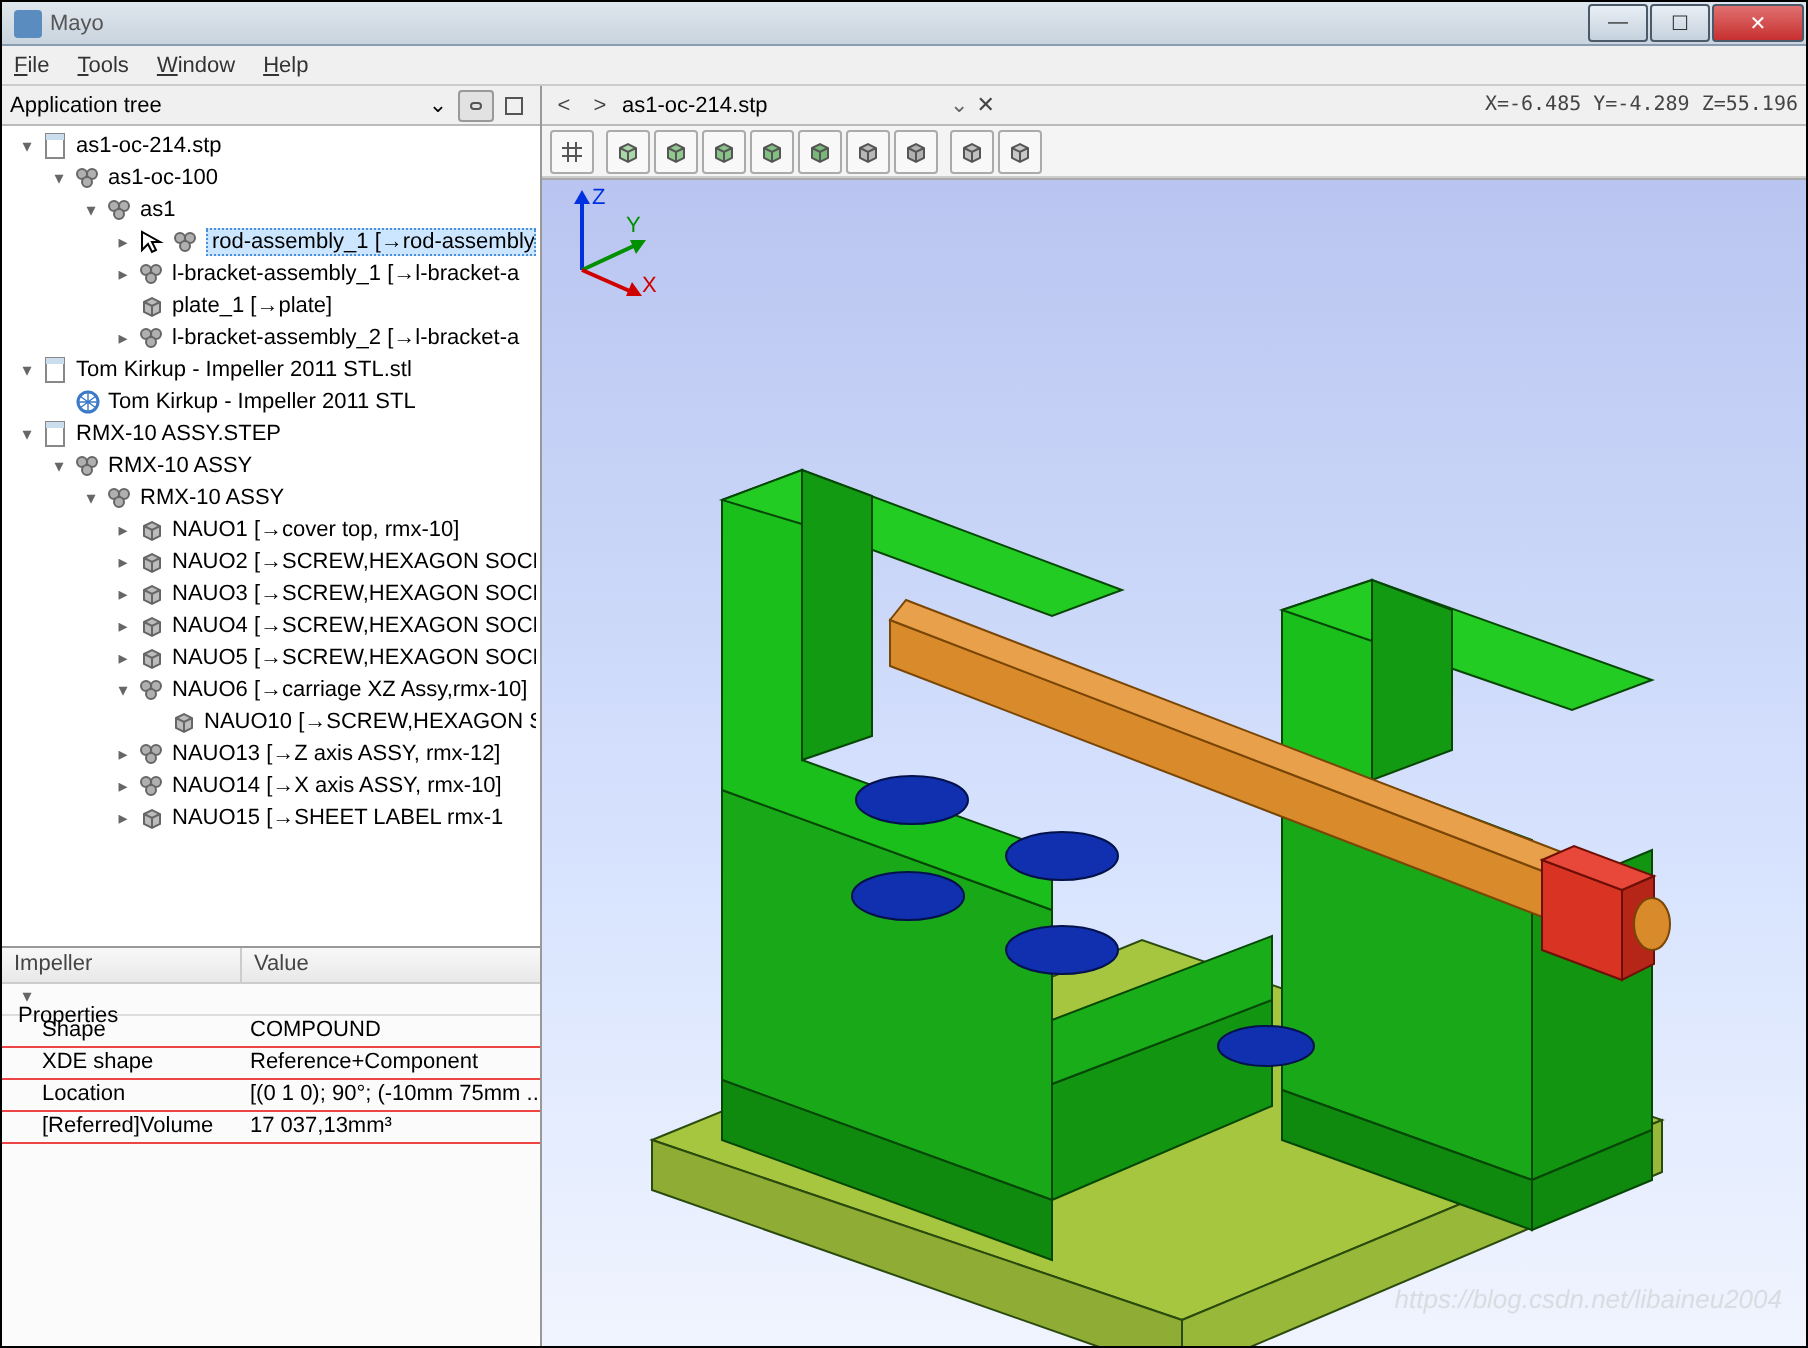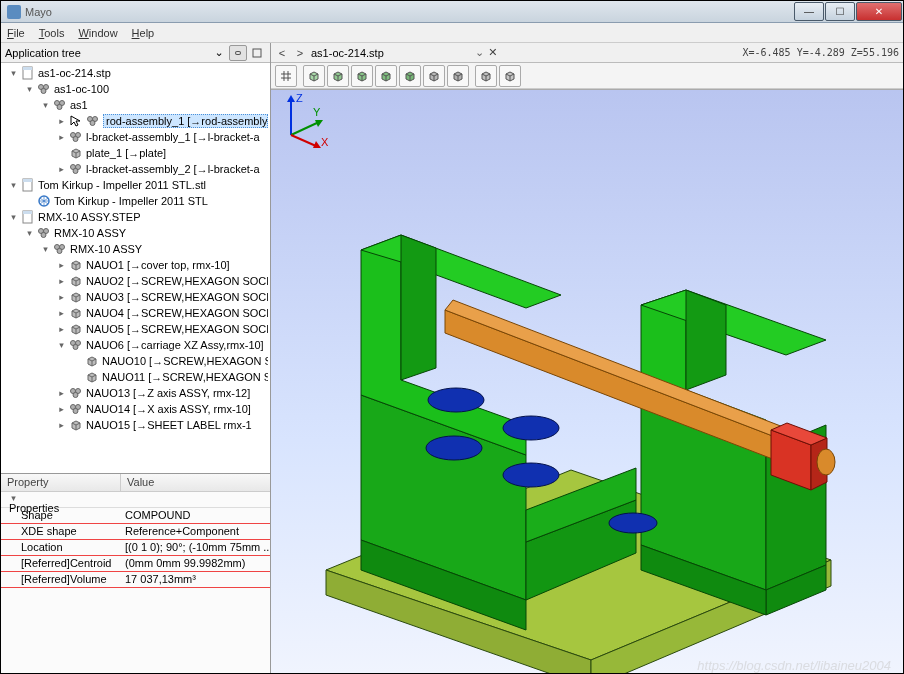--- a/index.html
+++ b/index.html
@@ -43,21 +43,21 @@
 .tabname { flex:0 0 auto; min-width:160px; }
 .tabdd { color:#666; }
 .tabclose { width:14px; color:#444; }
 .coords { margin-left:auto; font-family:monospace; font-size:10px; color:#444; white-space:nowrap; }
 .toolbar { height:26px; display:flex; align-items:center; padding:2px 4px; gap:2px; background:#f4f4f4; border-bottom:1px solid #ccc; }
 .tbtn { width:22px; height:22px; border:1px solid #aaa; border-radius:2px; background:#f8f8f8; display:flex; align-items:center; justify-content:center; }
 .tbtn.sep { margin-right:4px; }
 .cube { width:12px; height:12px; }
 .canvas { flex:1; position:relative; background:linear-gradient(#b9c5f0 0%, #d8e4fe 60%, #f0f4fe 100%); overflow:hidden; border-top:1px solid #aaa; }
 .canvas svg { position:absolute; top:0; left:0; }
-.watermark { position:absolute; right:12px; bottom:0; color:rgba(200,200,200,0.55); font-size:13px; font-style:italic; }
+.watermark { position:absolute; right:12px; bottom:16px; color:rgba(200,200,200,0.55); font-size:13px; font-style:italic; }
 .axes { position:absolute; left:14px; bottom:12px; }
 </style>
 </head>
 <body>
 
 <div class="titlebar">
   <div class="left">
     <div class="appicon"></div>
     <span class="title">Mayo</span>
   </div>
@@ -308,31 +308,20 @@
           <span class="tog"> </span>
           <span class="ico">
             <svg viewBox="0 0 14 14">
               <path d="M3 5 L7 3 L11 5 L11 10 L7 12 L3 10 Z" fill="#bcbcbc" stroke="#666"></path>
               <path d="M3 5 L7 7 L11 5 M7 7 L7 12" fill="none" stroke="#666"></path>
             </svg>
           </span>
           <span class="lbl">NAUO10 [→SCREW,HEXAGON S</span>
         </div>
         <div class="tree-row">
-          <span class="sp" style="width:72px"></span>
-          <span class="tog"> </span>
-          <span class="ico">
-            <svg viewBox="0 0 14 14">
-              <path d="M3 5 L7 3 L11 5 L11 10 L7 12 L3 10 Z" fill="#bcbcbc" stroke="#666"></path>
-              <path d="M3 5 L7 7 L11 5 M7 7 L7 12" fill="none" stroke="#666"></path>
-            </svg>
-          </span>
-          <span class="lbl">NAUO11 [→SCREW,HEXAGON S</span>
-        </div>
-        <div class="tree-row">
           <span class="sp" style="width:56px"></span>
           <span class="tog">▸</span>
           <span class="ico">
             <svg viewBox="0 0 14 14">
               <circle cx="4" cy="5" r="2.5" fill="#b0b0b0" stroke="#666"></circle>
               <circle cx="9" cy="5" r="2.5" fill="#b0b0b0" stroke="#666"></circle>
               <circle cx="6.5" cy="9" r="2.5" fill="#b0b0b0" stroke="#666"></circle>
             </svg>
           </span>
           <span class="lbl">NAUO13 [→Z axis ASSY, rmx-12]</span>
@@ -356,42 +345,38 @@
             <svg viewBox="0 0 14 14">
               <path d="M3 5 L7 3 L11 5 L11 10 L7 12 L3 10 Z" fill="#bcbcbc" stroke="#666"></path>
               <path d="M3 5 L7 7 L11 5 M7 7 L7 12" fill="none" stroke="#666"></path>
             </svg>
           </span>
           <span class="lbl">NAUO15 [→SHEET LABEL rmx-1</span>
         </div>
       </div>
     <div class="props">
       <div class="props-hdr">
-        <div class="c1">Property</div>
+        <div class="c1">Impeller</div>
         <div class="c2">Value</div>
       </div>
       <div class="prop-row head">
         <div class="c1"><span class="tog">▾</span><span>Properties</span></div>
       </div>
       <div id="prop-rows">
           <div class="prop-row">
             <div class="c1">Shape</div>
             <div class="c2">COMPOUND</div>
           </div>
           <div class="prop-row">
             <div class="c1">XDE shape</div>
             <div class="c2">Reference+Component</div>
           </div>
           <div class="prop-row">
             <div class="c1">Location</div>
             <div class="c2">[(0 1 0); 90°; (-10mm 75mm ...</div>
-          </div>
-          <div class="prop-row">
-            <div class="c1">[Referred]Centroid</div>
-            <div class="c2">(0mm 0mm 99.9982mm)</div>
           </div>
           <div class="prop-row">
             <div class="c1">[Referred]Volume</div>
             <div class="c2">17 037,13mm³</div>
           </div>
         </div>
     </div>
   </div>
 
   <div class="viewer">

